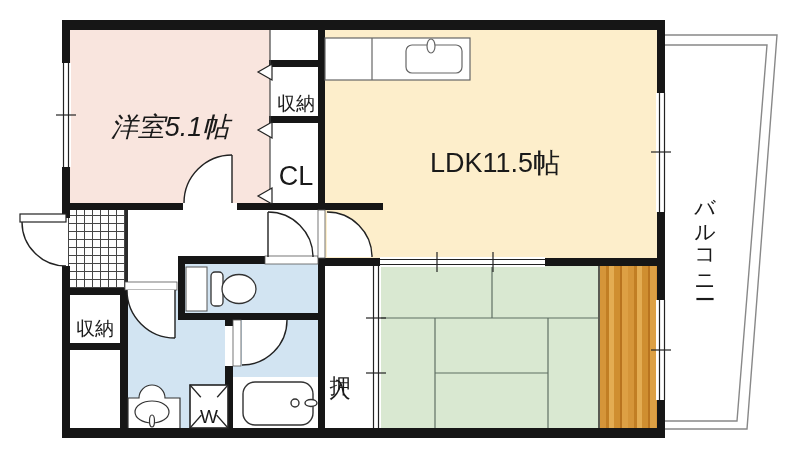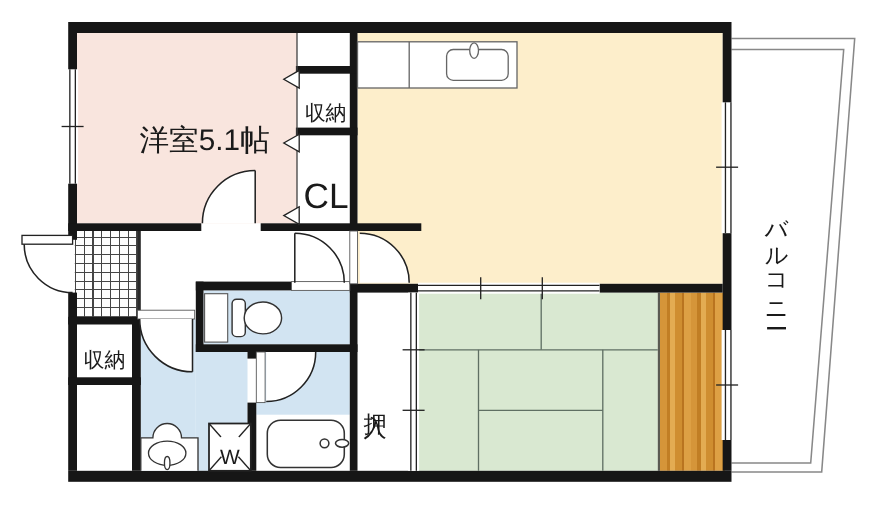--- a/index.html
+++ b/index.html
@@ -14,21 +14,21 @@
         background:
           repeating-linear-gradient(90deg,#d59539 0 6px,#c17e24 6px 9px,#e3ac52 9px 14px,#cf8e30 14px 20px,#b9741f 20px 22px,#dda044 22px 28px);}
   .wet{background:#d2e4f2;}
   .genkan{left:68px;top:208px;width:58px;height:80px;background:
       repeating-linear-gradient(0deg,#444 0 1px,transparent 1px 8px),
       repeating-linear-gradient(90deg,#444 0 1px,transparent 1px 8px),#fdfdfd;}
   .step{left:125px;top:208px;width:3px;height:82px;background:#2a2a2a;}
   svg.linework{position:absolute;left:0;top:0;pointer-events:none;}
   .label{position:absolute;white-space:nowrap;text-align:center;line-height:1.05;margin-top:12px;}
   .lbl-room{font-size:27px;}
-  .lbl-mid{font-size:32px;}
+  .lbl-mid{font-size:27px;}
   .lbl-small{font-size:19px;}
   .vert{writing-mode:vertical-rl;text-orientation:mixed;letter-spacing:2px;}
 </style>
 </head>
 <body>
 
 <div class="plan">
 
   <div class="room western"></div>
   <div class="room ldk"></div>
@@ -186,20 +186,21 @@
     </g>
 
     <g>
       <rect x="190" y="385" width="38" height="43" fill="#fff" stroke="#222" stroke-width="1.6"></rect>
       <line x1="190" y1="385" x2="228" y2="428" stroke="#222" stroke-width="1.2"></line>
       <line x1="228" y1="385" x2="190" y2="428" stroke="#222" stroke-width="1.2"></line>
       <circle cx="209" cy="406" r="12" fill="#fff"></circle>
     </g>
   </svg>
 
-  <div class="label lbl-room" style="left:106px;top:101px;width:160px;">洋室5.1帖</div>
+  <div class="label lbl-room" style="left:90px;top:101px;width:160px;font-style:italic;">洋室5.1帖</div>
+  <div class="label lbl-room" style="left:415px;top:137px;width:160px;">LDK11.5帖</div>
   <div class="label lbl-small" style="left:273px;top:82px;width:46px;">収納</div>
   <div class="label lbl-mid" style="left:276px;top:150px;width:40px;">CL</div>
   <div class="label lbl-small" style="left:70px;top:307px;width:50px;">収納</div>
   <div class="label vert" style="left:329px;top:303px;height:92px;font-size:21px;">押入</div>
   <div class="label vert" style="left:694px;top:158px;height:134px;font-size:21px;">バルコニー</div>
   <div class="label" style="left:194px;top:395px;width:30px;font-size:19px;">W</div>
 </div>
 
 </body></html>

